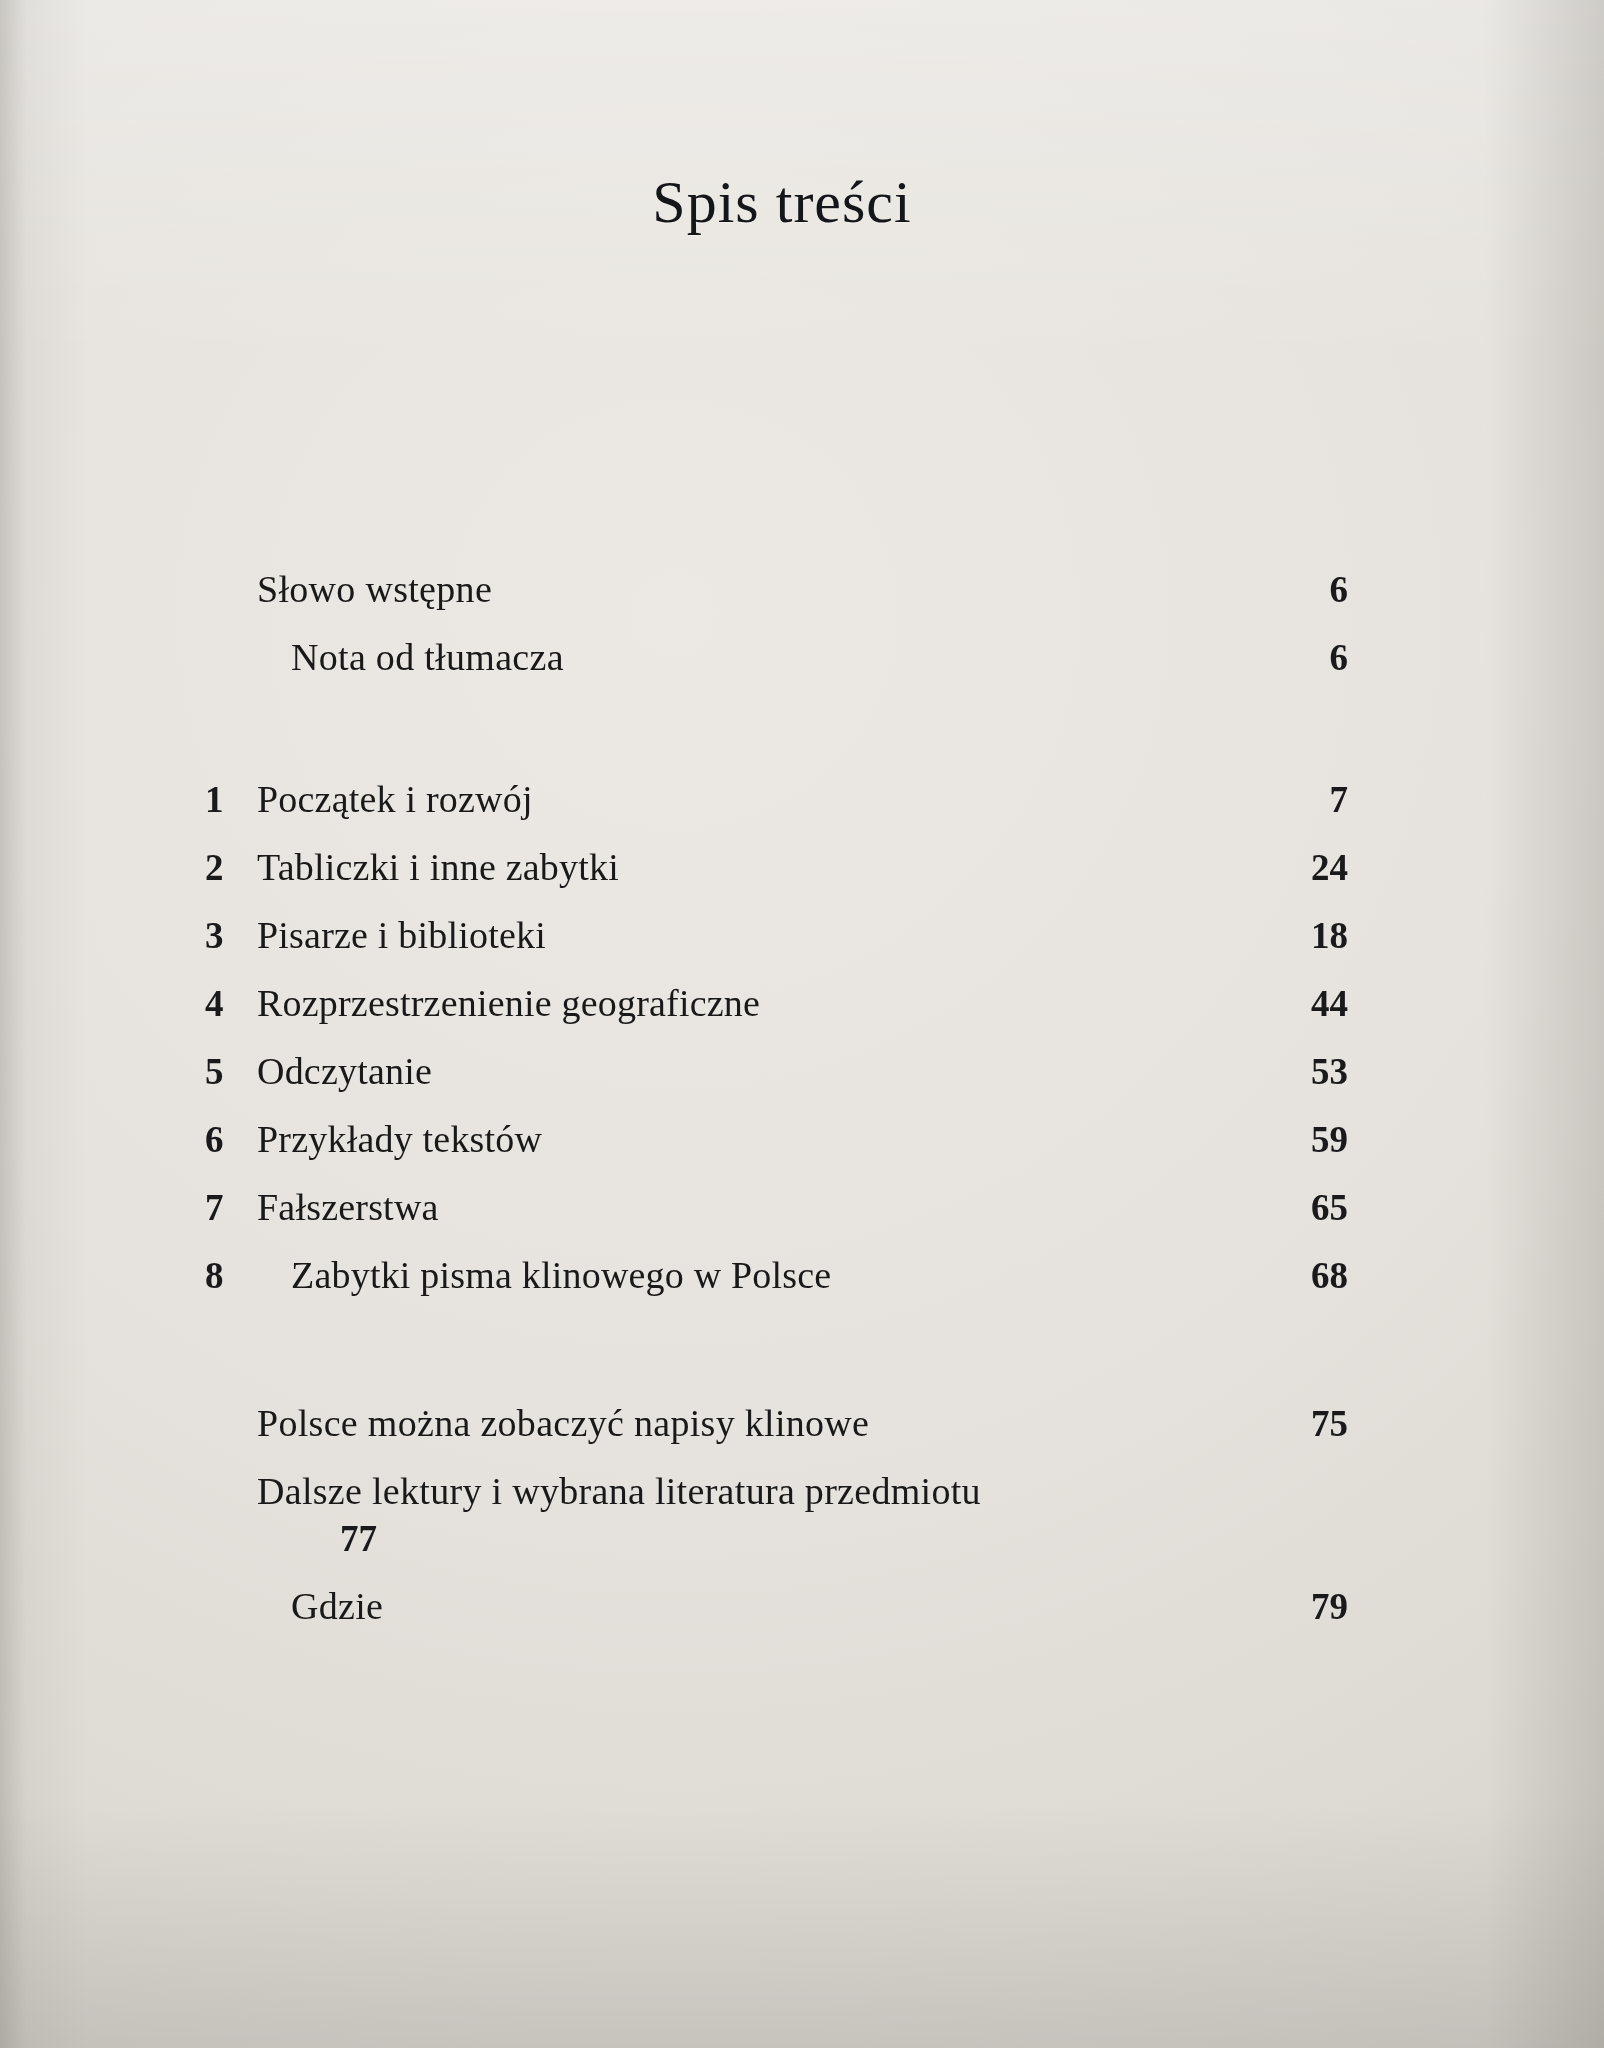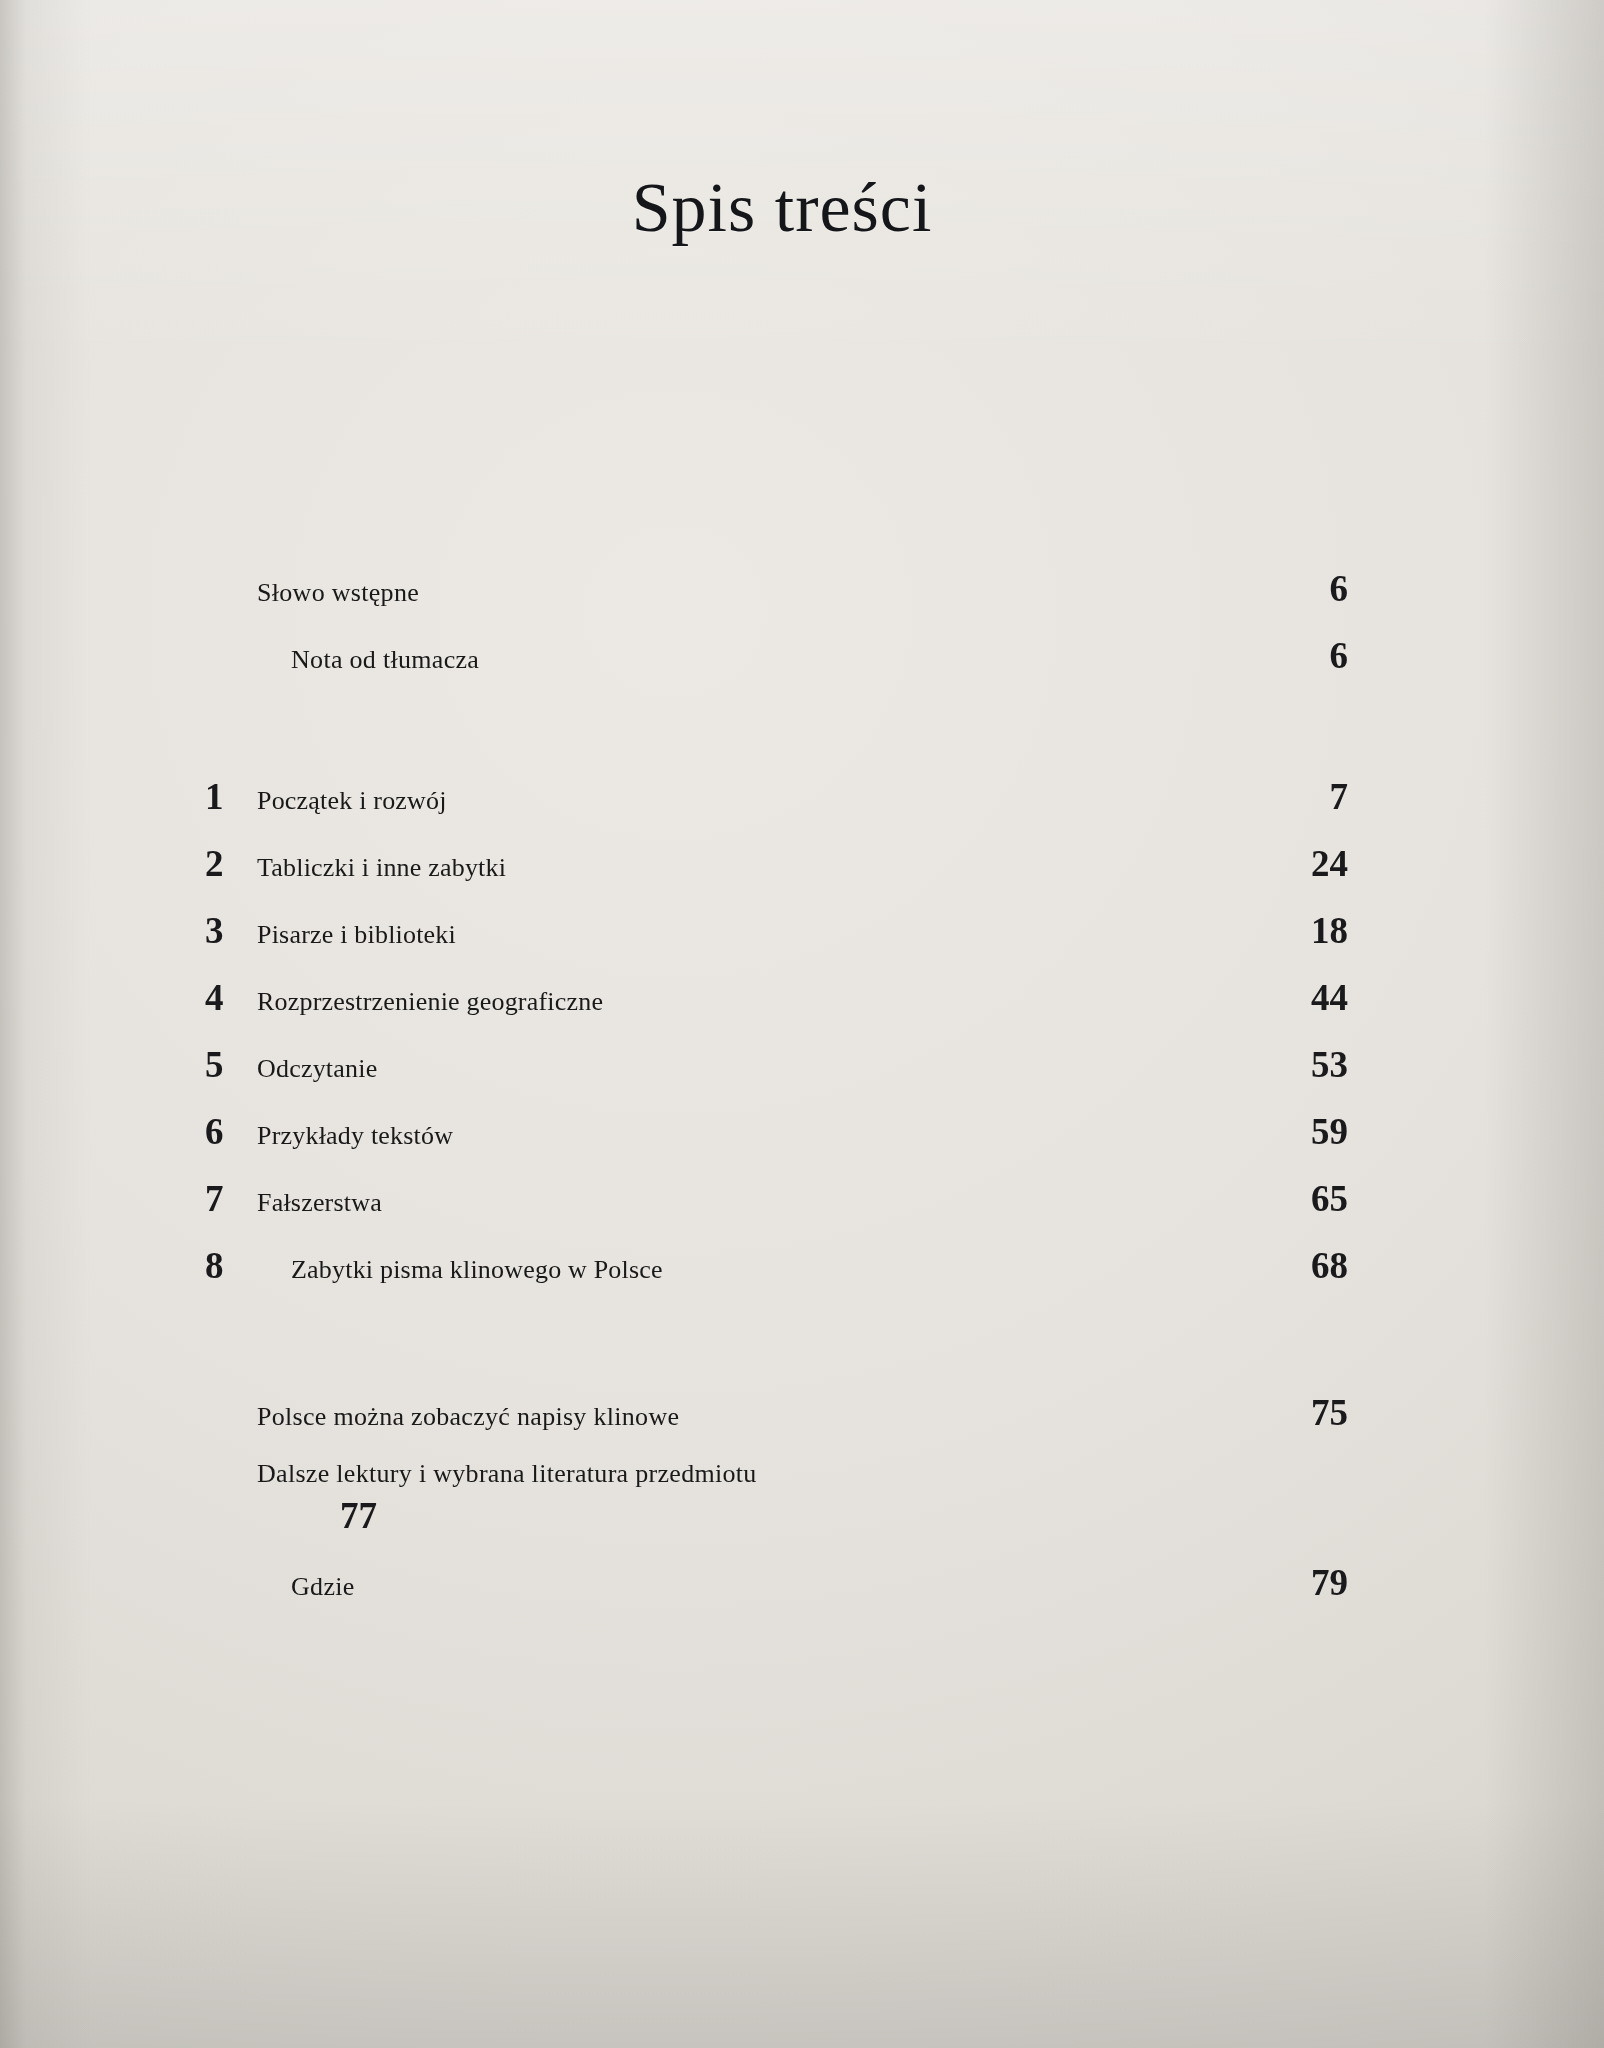--- a/index.html
+++ b/index.html
@@ -47,21 +47,21 @@
     z-index: 2;
     padding: 0;
   }
 
   .toc-title {
     position: absolute;
     top: 168px;
     left: 0;
     width: 1604px;
     text-align: center;
-    font-size: 70px;
+    font-size: 60px;
     letter-spacing: 1px;
     font-weight: 400;
     color: #15161a;
     text-shadow: 0 1px 0 rgba(255,255,255,0.35);
   }
   
   .toc-title-inner {
     display: inline-block;
     transform: translateX(-20px);
   }
@@ -93,21 +93,21 @@
     font-size: 37px;
     font-weight: 700;
     color: #1a1a1c;
     text-align: left;
     padding-left: 0;
   }
   .num.blank { font-weight: 400; }
 
   .label {
     flex: 1 1 auto;
-    font-size: 26px;
+    font-size: 38px;
     color: #191919;
     white-space: nowrap;
   }
   .label.bold { font-weight: 400; letter-spacing: 0.2px; }
   .label.reg  { font-weight: 400; letter-spacing: 0.3px; }
 
   .page-no {
     flex: 0 0 120px;
     text-align: right;
     font-size: 37px;

